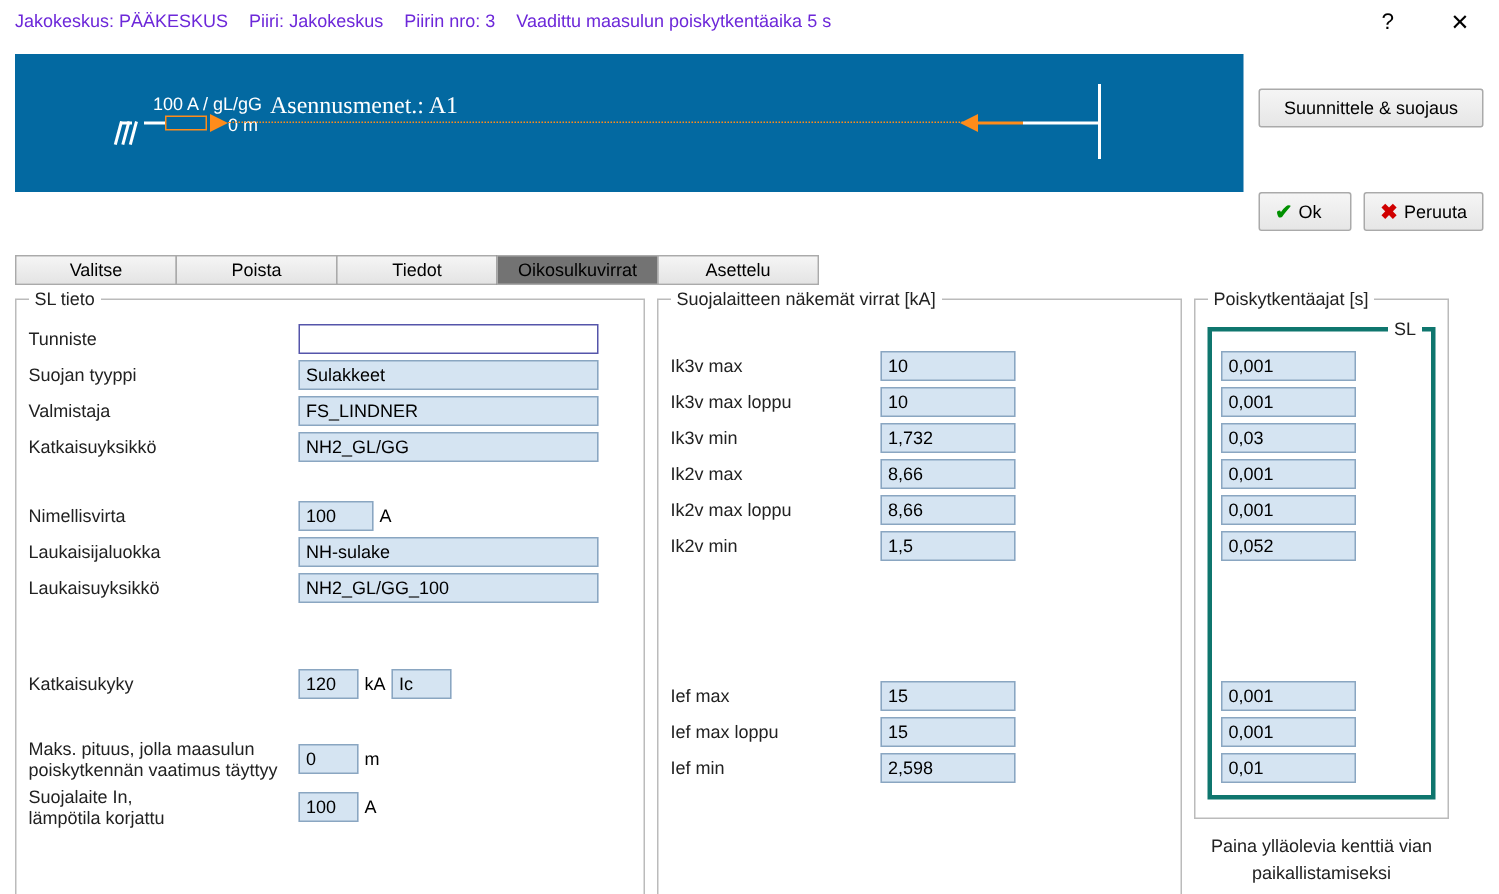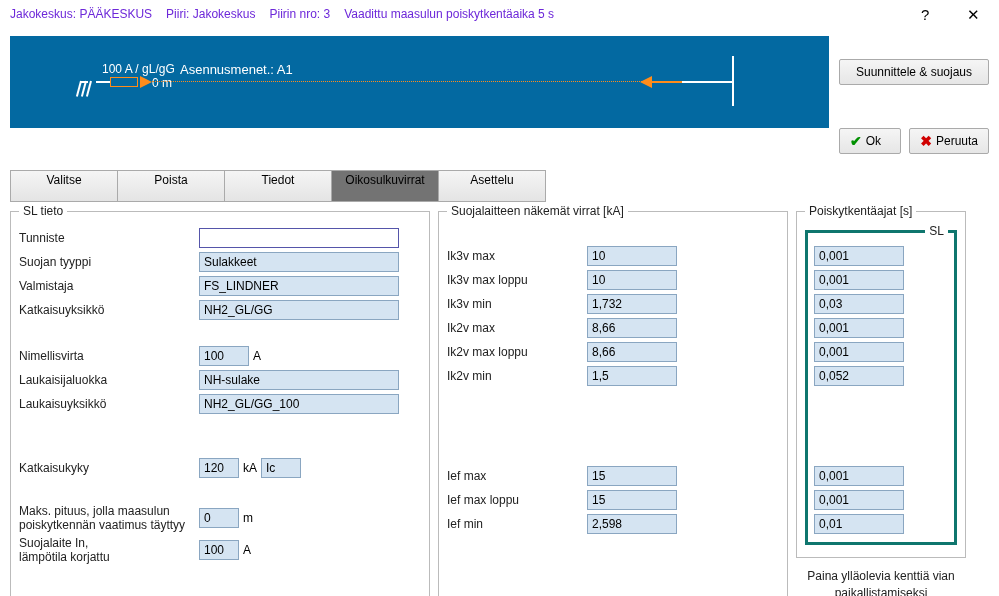--- a/index.html
+++ b/index.html
@@ -6,28 +6,28 @@
   body { margin: 0; background: #fff; width: 999px; height: 596px; overflow: hidden; }
   
   .titlebar { display: flex; justify-content: space-between; align-items: center; padding: 4px 10px; height: 28px; }
   .titlebar-left { display: flex; gap: 14px; color: #6d28d9; }
   .titlebar-right { display: flex; gap: 30px; padding-right:6px; }
   .tb-icon { width: 16px; height: 16px; display: inline-block; cursor: pointer; font-size: 15px; font-family: Arial; font-weight: 400;}
   
   .diagram-row { display: flex; gap: 10px; padding: 8px 10px; }
   .diagram { flex: 1; background: #0369a1; height: 92px; position: relative; color: #fff; }
   .diagram-text { position: absolute; top: 26px; left: 92px; font-size: 10px; }
-  .diagram-text2 { position: absolute; top: 26px; left: 170px; font-size: 13px; }
+  .diagram-text2 { position: absolute; top: 26px; left: 170px; font-size: 16px; font-family: Liberation Serif, serif; }
   .right-buttons { width: 150px; display: flex; flex-direction: column; gap: 20px; }
   .btn { background: linear-gradient(#f5f5f5,#e6e6e6); border: 1px solid #aaa; border-radius: 2px; height: 26px; display: flex; align-items: center; justify-content: center; cursor: pointer; padding:0 10px;margin-top:23px;}
   .btn-row { display:flex; gap:8px;}
   .btn.iconbtn { flex:1; justify-content:flex-start; gap:4px;}
   
   .tabs { display: flex; padding: 2px 10px; margin-top:6px;}
-  .tab { width: 108px; height: 32px; line-height: 18px; text-align: center; background: linear-gradient(#f5f5f5,#e4e4e4); border: 1px solid #aaa; cursor: pointer; margin-right: -1px; }
+  .tab { width: 108px; height: 20px; line-height: 18px; text-align: center; background: linear-gradient(#f5f5f5,#e4e4e4); border: 1px solid #aaa; cursor: pointer; margin-right: -1px; }
   .tab.active { background: #737373; color: #000; }
   
   .content { display: flex; padding: 0 10px; gap: 8px; }
   
   fieldset { border: 1px solid #bbb; padding: 6px 8px 12px 8px; margin: 0; }
   legend { padding: 0 4px; color:#222; }
   
   .col1 { width: 420px; }
   .col2 { width: 350px; }
   .col3 { width: 170px; }

